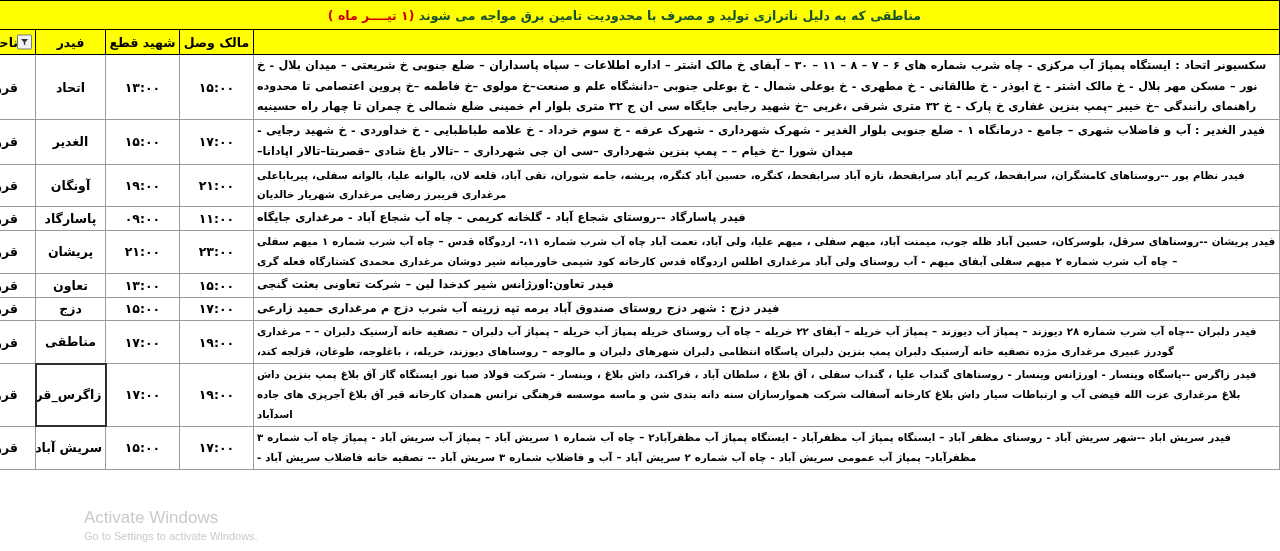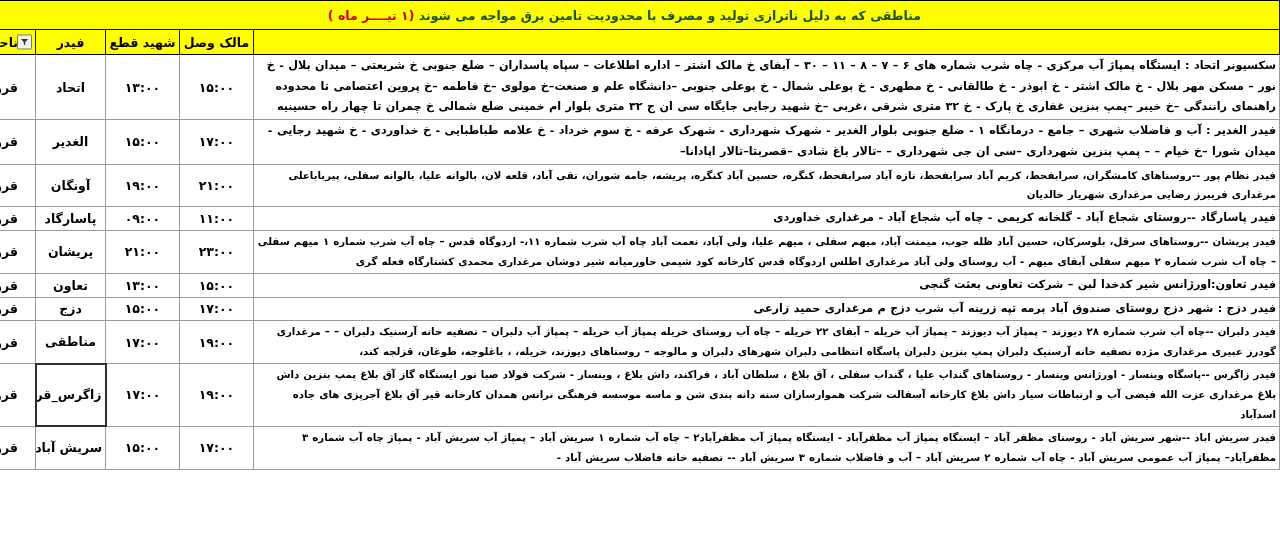--- a/index.html
+++ b/index.html
@@ -74,21 +74,21 @@
   }
   .filter-btn svg { display: block; }
   
   col.c-desc  { width: 1026px; }
   col.c-on    { width: 74px; }
   col.c-off   { width: 74px; }
   col.c-feed  { width: 70px; }
   col.c-zone  { width: 66px; }
 
   td.desc {
-    text-align: right;
+    text-align: left;
     font-size: 11.2px;
     line-height: 1.85;
     padding: 3px 6px;
     word-spacing: 0.5px;
   }
   td.desc.tight { font-size: 10.2px; line-height: 1.95; }
   td.time, td.feeder, td.zone {
     text-align: center;
     font-size: 12.5px;
     white-space: nowrap;
@@ -169,21 +169,21 @@
           <td class="zone">قروه</td>
         </tr>
         <tr class="data-row">
           <td class="desc tight">فیدر نظام پور --روستاهای کامشگران، سرابفحط، کریم آباد سرابفحط، تازه آباد سرابفحط، کنگره، حسین آباد کنگره، پریشه، جامه شوران، تقی آباد، قلعه لان، بالوانه علیا، بالوانه سفلی، پیرباباعلی  مرغداری فریبرز رضایی    مرغداری شهریار خالدیان</td>
           <td class="time">۲۱:۰۰</td>
           <td class="time">۱۹:۰۰</td>
           <td class="feeder">آونگان</td>
           <td class="zone">قروه</td>
         </tr>
         <tr class="data-row">
-          <td class="desc">فیدر پاسارگاد --روستای شجاع آباد - گلخانه کریمی - چاه آب شجاع آباد - مرغداری خداوردی</td>
+          <td class="desc">فیدر پاسارگاد --روستای شجاع آباد - گلخانه کریمی - چاه آب شجاع آباد - مرغداری جایگاه</td>
           <td class="time">۱۱:۰۰</td>
           <td class="time">۰۹:۰۰</td>
           <td class="feeder">پاسارگاد</td>
           <td class="zone">قروه</td>
         </tr>
         <tr class="data-row">
           <td class="desc tight">فیدر پریشان --روستاهای سرقل، بلوسرکان، حسین آباد ظله جوب، میمنت آباد، میهم سفلی ، میهم علیا، ولی آباد، نعمت آباد چاه آب شرب شماره ۱۱،- اردوگاه قدس  –  چاه آب شرب شماره ۱ میهم سفلی – چاه آب شرب شماره ۲ میهم سفلی     آبفای میهم - آب روستای ولی آباد       مرغداری اطلس    اردوگاه قدس   کارخانه کود شیمی خاورمیانه        شیر دوشان    مرغداری محمدی   کشتارگاه فعله گری</td>
           <td class="time">۲۳:۰۰</td>
           <td class="time">۲۱:۰۰</td>
           <td class="feeder">پریشان</td>
@@ -220,14 +220,18 @@
         <tr class="data-row">
           <td class="desc tight">فیدر سریش اباد --شهر سریش آباد -  روستای مظفر آباد – ایستگاه پمپاژ آب مظفرآباد - ایستگاه پمپاژ آب مظفرآباد۲ – چاه آب شماره ۱ سریش آباد – پمپاژ آب سریش آباد   - پمپاژ چاه آب شماره ۳ مظفرآباد– پمپاژ آب عمومی سریش آباد - چاه آب شماره ۲ سریش آباد – آب و فاضلاب شماره ۳ سریش آباد  -- تصفیه خانه فاضلاب سریش آباد -</td>
           <td class="time">۱۷:۰۰</td>
           <td class="time">۱۵:۰۰</td>
           <td class="feeder">سریش آباد</td>
           <td class="zone">قروه</td>
         </tr>
       </tbody>
   </table>
 
+  <div id="watermark">
+    <div class="wm-title">Activate Windows</div>
+    <div class="wm-sub">Go to Settings to activate Windows.</div>
+  </div>
 
 </div>
 
 </body></html>

